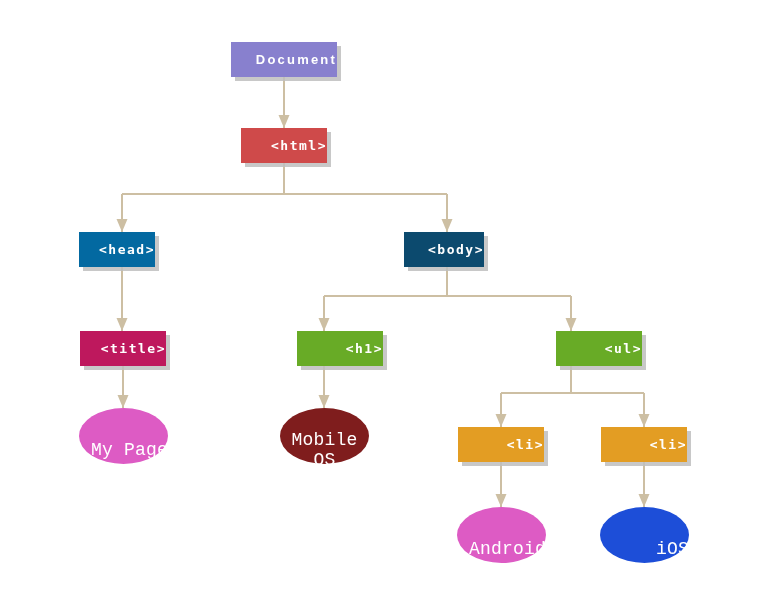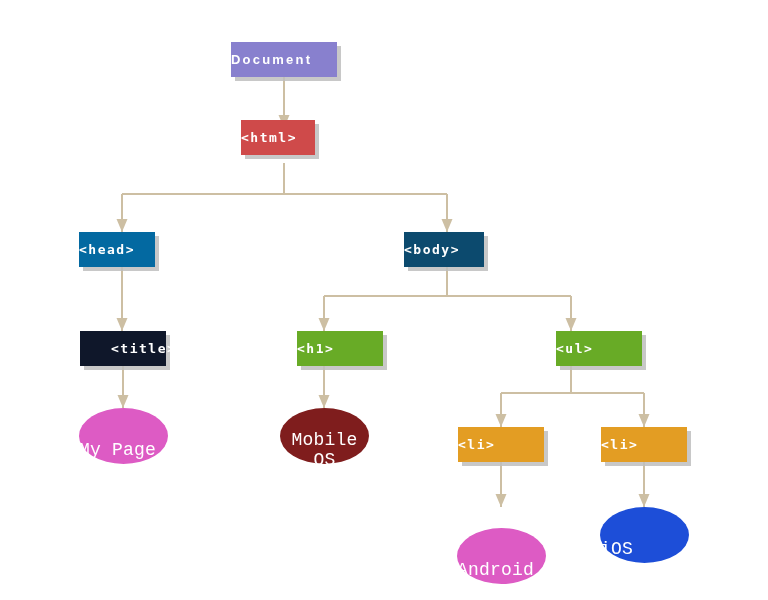--- a/index.html
+++ b/index.html
@@ -24,21 +24,21 @@
     left: 0;
     top: 0;
     width: 768px;
     height: 600px;
   }
   .node {
     position: absolute;
     box-sizing: border-box;
     display: flex;
     align-items: center;
-    justify-content: flex-start;
+    justify-content: flex-end;
     color: #ffffff;
     text-align: center;
     user-select: none;
   }
   .node.box {
     box-shadow: 4px 4px 0 0 rgba(190,190,190,0.85);
   }
   .node.box .node-label {
     font-family: "DejaVu Sans Mono", "Liberation Mono", monospace;
     font-size: 13px;
@@ -99,50 +99,50 @@
       <polygon points="638.5,414 649.5,414 644,427" fill="#cdbfa3"></polygon>
       <line x1="501" y1="462" x2="501" y2="507" stroke="#cdbfa3" stroke-width="2" shape-rendering="crispEdges"></line>
       <polygon points="495.5,494 506.5,494 501,507" fill="#cdbfa3"></polygon>
       <line x1="644" y1="462" x2="644" y2="507" stroke="#cdbfa3" stroke-width="2" shape-rendering="crispEdges"></line>
       <polygon points="638.5,494 649.5,494 644,507" fill="#cdbfa3"></polygon>
     </svg>
   <div id="node-layer">
       <div class="node box doc" style="left: 231px; top: 42px; width: 106px; height: 35px; background: rgb(136, 128, 206);">
         <span class="node-label">Document</span>
       </div>
-      <div class="node box" style="left: 241px; top: 120px; width: 74px; height: 35px; background: rgb(207, 74, 74);">
+      <div class="node box" style="left: 241px; top: 128px; width: 86px; height: 35px; background: rgb(207, 74, 74);">
         <span class="node-label">&lt;html&gt;</span>
       </div>
       <div class="node box" style="left: 79px; top: 232px; width: 76px; height: 35px; background: #0369a1;">
         <span class="node-label">&lt;head&gt;</span>
       </div>
       <div class="node box" style="left: 404px; top: 232px; width: 80px; height: 35px; background: #0c4a6e;">
         <span class="node-label">&lt;body&gt;</span>
       </div>
-      <div class="node box" style="left: 80px; top: 331px; width: 86px; height: 35px; background: #0f172a; padding-left: 31px;">
+      <div class="node box" style="left: 80px; top: 331px; width: 86px; height: 35px; background: #be185d; padding-left: 31px;">
         <span class="node-label">&lt;title&gt;</span>
       </div>
       <div class="node box" style="left: 281px; top: 331px; width: 86px; height: 35px; background: rgb(104, 171, 38); margin-left: 16px;">
         <span class="node-label">&lt;h1&gt;</span>
       </div>
       <div class="node box" style="left: 556px; top: 331px; width: 86px; height: 35px; background: rgb(104, 171, 38);">
         <span class="node-label">&lt;ul&gt;</span>
       </div>
       <div class="node box" style="left: 458px; top: 427px; width: 86px; height: 35px; background: rgb(227, 157, 35);">
         <span class="node-label">&lt;li&gt;</span>
       </div>
       <div class="node box" style="left: 601px; top: 427px; width: 86px; height: 35px; background: rgb(227, 157, 35);">
         <span class="node-label">&lt;li&gt;</span>
       </div>
       <div class="node ellipse" style="left: 79px; top: 408px; width: 89px; height: 56px; background: rgb(221, 91, 196);">
         <span class="node-label">My Page</span>
       </div>
       <div class="node ellipse" style="left: 280px; top: 408px; width: 89px; height: 56px; background: #7f1d1d;">
         <span class="node-label">Mobile OS</span>
       </div>
-      <div class="node ellipse" style="left: 457px; top: 528px; width: 89px; height: 56px; background: rgb(221, 91, 196);">
+      <div class="node ellipse" style="left: 457px; top: 507px; width: 89px; height: 56px; background: rgb(221, 91, 196);">
         <span class="node-label">Android</span>
       </div>
       <div class="node ellipse" style="left: 600px; top: 507px; width: 89px; height: 56px; background: #1d4ed8;">
         <span class="node-label">iOS</span>
       </div>
     </div>
 </div>
 
 </body></html>

